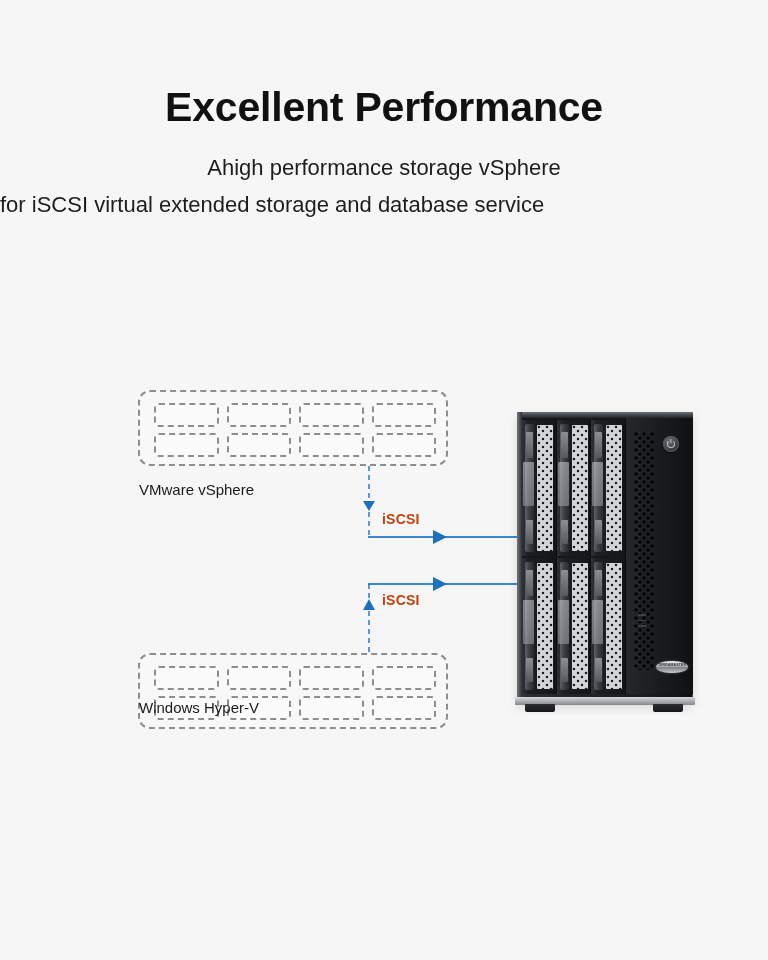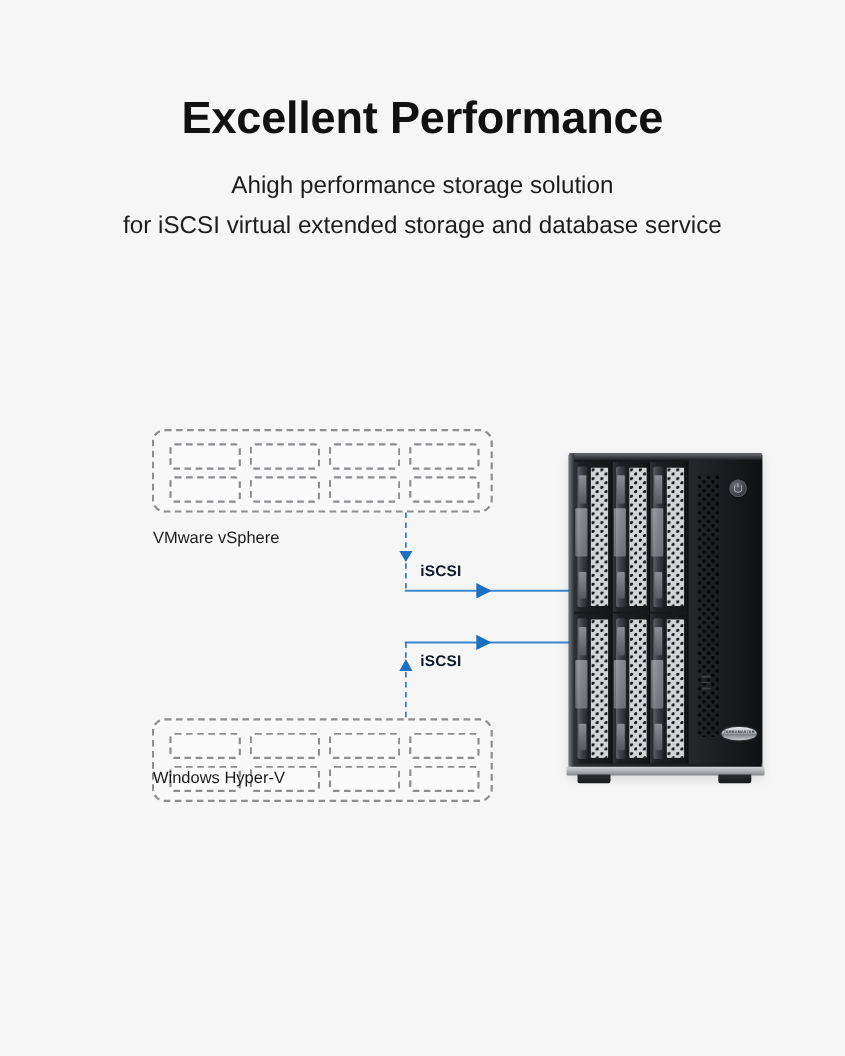--- a/index.html
+++ b/index.html
@@ -38,21 +38,20 @@
     width: 768px;
     text-align: center;
     font-size: 22px;
     font-weight: 400;
     color: #1d1d1d;
   }
   .subtitle-2 {
     position: absolute;
     left: 0; top: 192px;
     width: 768px;
-    text-align: center;
     font-size: 22px;
     font-weight: 400;
     color: #1d1d1d;
   }
 
   
   .host-group {
     position: absolute;
     width: 310px;
     height: 76px;
@@ -98,21 +97,21 @@
     position: absolute;
     left: 0; top: 0;
     width: 768px;
     height: 960px;
     overflow: visible;
   }
   .iscsi-label {
     position: absolute;
     font-size: 14px;
     font-weight: bold;
-    color: #0f172a;
+    color: #c2410c;
     letter-spacing: 0.2px;
     white-space: nowrap;
   }
   .iscsi-label.top    { left: 382px; top: 511px; }
   .iscsi-label.bottom { left: 382px; top: 592px; }
 
   
   #nas {
     position: absolute;
     left: 513px;
@@ -313,21 +312,21 @@
   }
   .nas-foot.left  { left: 12px; }
   .nas-foot.right { left: 140px; }
 </style>
 </head>
 <body>
 
 <div id="stage">
 
   <div class="title">Excellent Performance</div>
-  <div class="subtitle-1">Ahigh performance storage solution</div>
+  <div class="subtitle-1">Ahigh performance storage vSphere</div>
   <div class="subtitle-2">for iSCSI virtual extended storage and database service</div>
 
   <div class="host-group vsphere">
     <div class="vm-grid">
       <div class="vm-cell"></div>
       <div class="vm-cell"></div>
       <div class="vm-cell"></div>
       <div class="vm-cell"></div>
       <div class="vm-cell"></div>
       <div class="vm-cell"></div>

